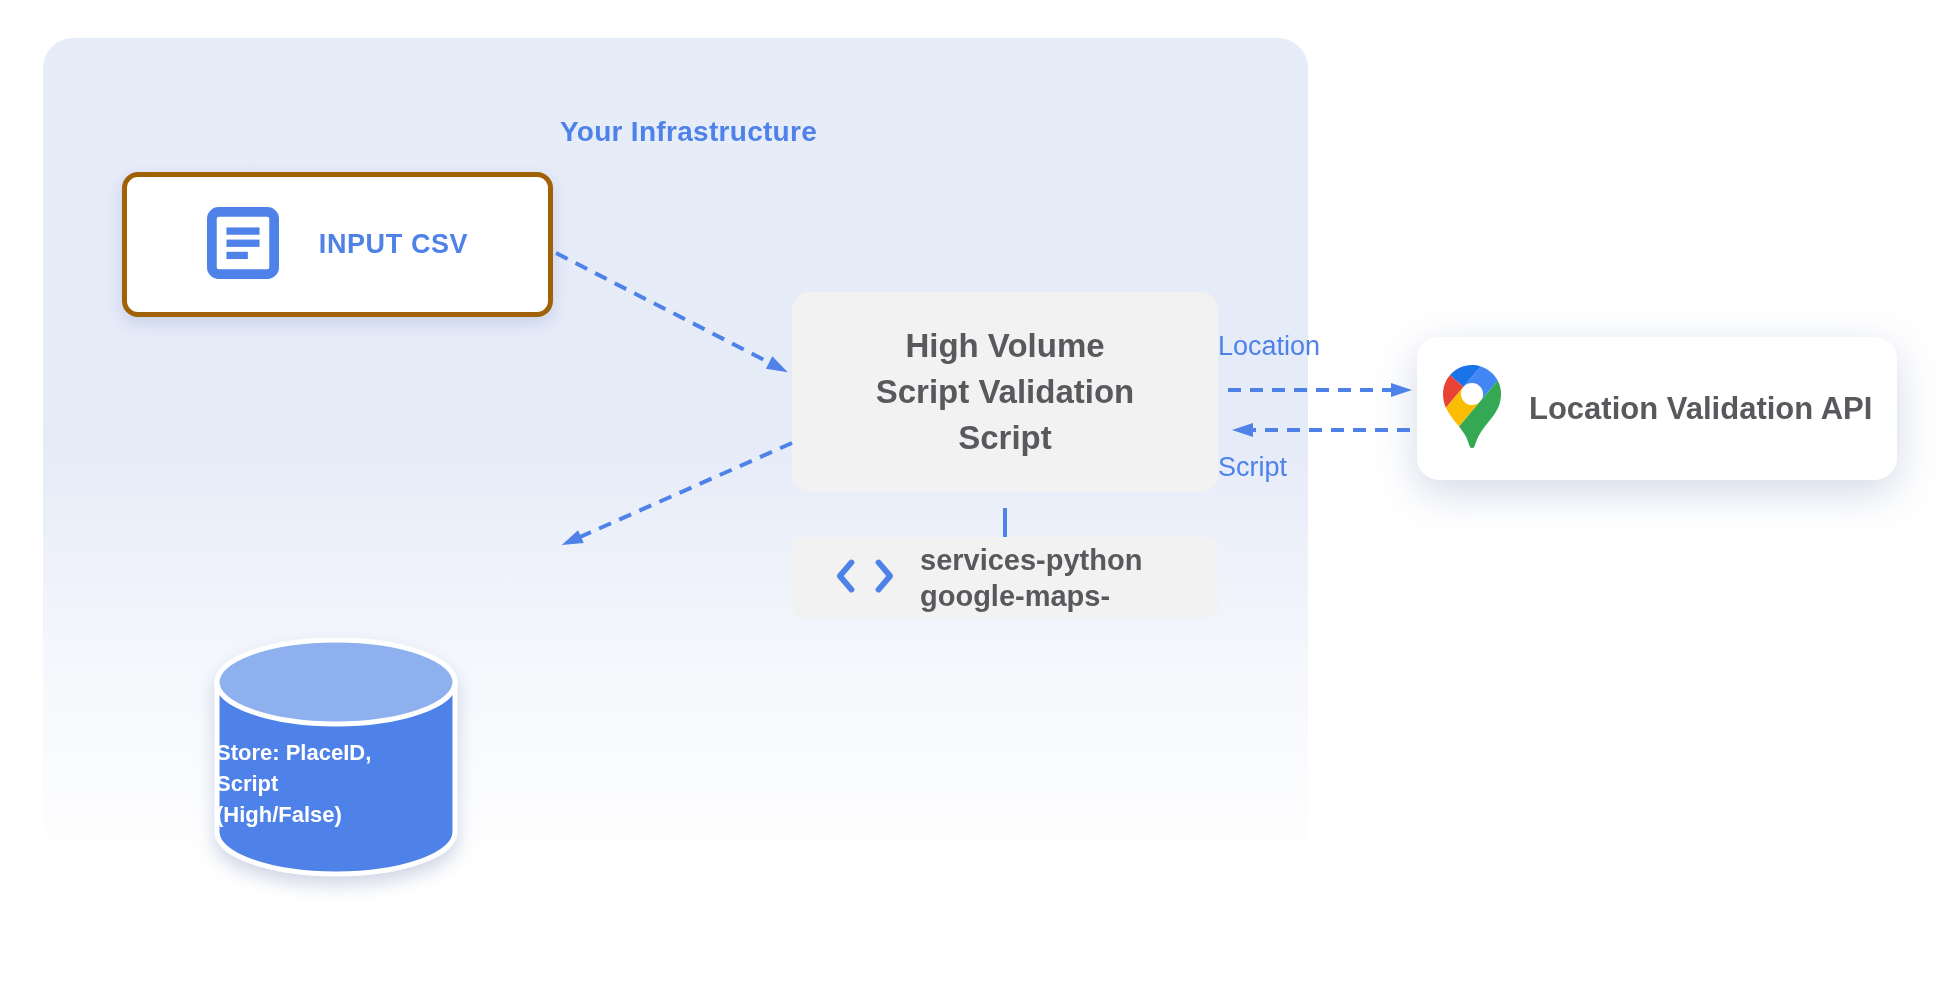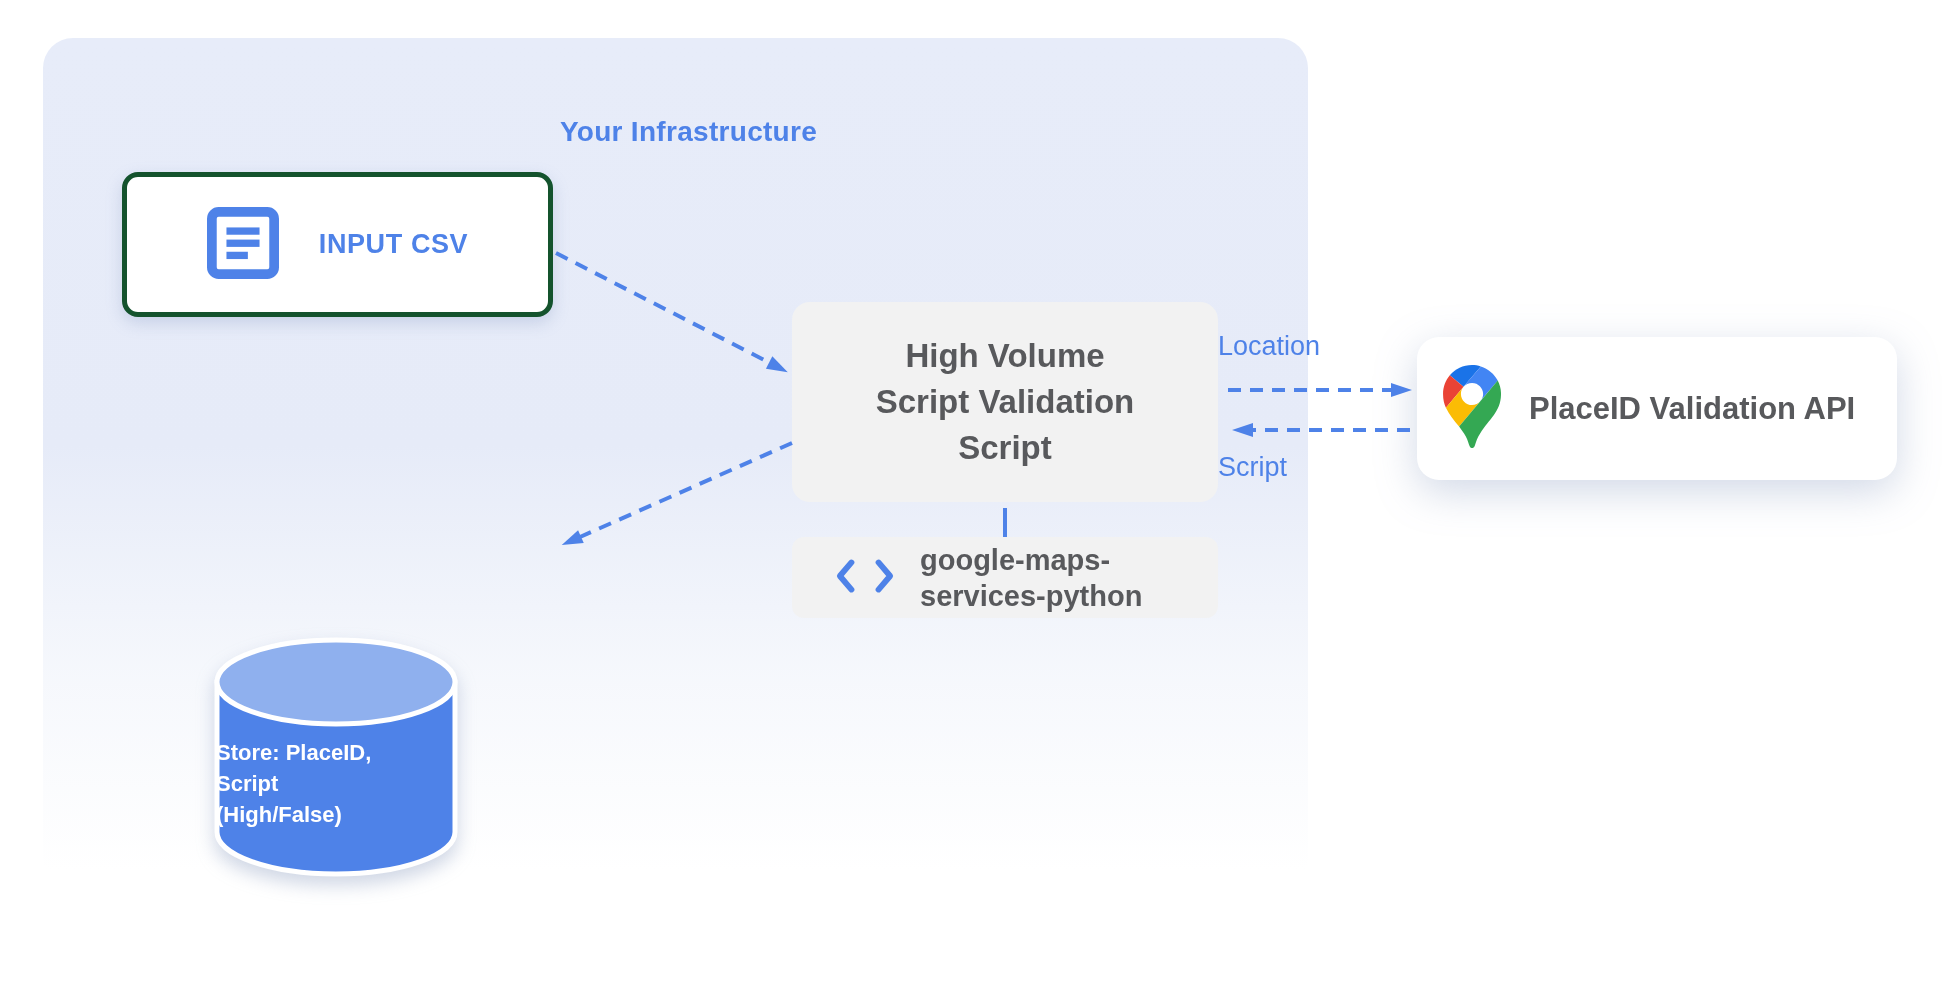--- a/index.html
+++ b/index.html
@@ -17,34 +17,34 @@
     position:absolute;left:0;top:78px;width:100%;text-align:center;
     color:#4E82E8;font-size:28px;font-weight:700;letter-spacing:0.3px;padding-left:13px;
   }
   .node{position:absolute;box-sizing:border-box;display:flex;align-items:center;}
   
   .csv{
     left:122px;width:431px;height:145px;border-radius:16px;
     justify-content:center;gap:40px;
     box-shadow:0 6px 16px rgba(120,140,185,0.28);
   }
-  .csv-input{top:172px;background:#ffffff;border:5px solid #14532d;}
+  .csv-input{top:172px;background:#ffffff;border:5px solid #a16207;}
   .csv-output{top:472px;background:#4E82E8;border:5px solid #ffffff;}
   .csv-label{font-size:27px;font-weight:700;letter-spacing:0.6px;}
   .csv-input .csv-label{color:#4E82E8;}
   .csv-output .csv-label{color:#ffffff;}
   
   .cyl-svg{position:absolute;left:200px;top:627px;filter:drop-shadow(0 9px 9px rgba(120,140,180,0.35));}
   .cyl-text{
     position:absolute;left:216px;top:737px;width:240px;text-align:left;
     color:#ffffff;font-size:22px;font-weight:700;line-height:31px;
   }
   
   .script-box{
-    left:792px;top:302px;width:426px;height:200px;background:#F2F2F2;border-radius:18px;
+    left:792px;top:292px;width:426px;height:200px;background:#F2F2F2;border-radius:18px;
     flex-direction:column;justify-content:center;
     color:#58595C;font-size:33px;font-weight:700;line-height:46px;text-align:center;
   }
   
   .connector{position:absolute;left:1003px;top:508px;width:4px;height:31px;background:#4E82E8;}
   
   .library-box{
     left:792px;top:537px;width:426px;height:81px;background:#F2F2F2;border-radius:12px;
     padding-left:44px;
   }
@@ -109,36 +109,36 @@
   <div class="connector"></div>
 
   <div class="node library-box">
     <span>
       <svg width="58" height="36" viewBox="0 0 60 36">
         <polyline points="16,4 4,18 16,32" fill="none" stroke="#4E82E8" stroke-width="6" stroke-linecap="round" stroke-linejoin="round"></polyline>
         <polyline points="44,4 56,18 44,32" fill="none" stroke="#4E82E8" stroke-width="6" stroke-linecap="round" stroke-linejoin="round"></polyline>
       </svg>
     </span>
     <div class="library-text">
+      <div>services-python</div>
       <div>google-maps-</div>
-      <div>services-python</div>
     </div>
   </div>
 
   <div class="node api-box">
     <span>
       <svg width="58" height="83" viewBox="0 0 92.3 132.3">
         <path fill="#1A73E8" d="M60.2 2.2C55.8.8 51 0 46.1 0 32 0 19.3 6.4 10.8 16.5l21.8 18.3L60.2 2.2z"></path>
         <path fill="#EA4335" d="M10.8 16.5C4.1 24.5 0 34.9 0 46.1c0 8.7 1.7 15.7 4.6 22l28-33.3-21.8-18.3z"></path>
         <path fill="#4285F4" d="M46.2 28.5c9.8 0 17.7 7.9 17.7 17.7 0 4.3-1.6 8.3-4.2 11.4 0 0 13.9-16.6 27.5-32.7-5.6-10.8-15.3-19-27-22.7L32.6 34.8c3.3-3.8 8.1-6.3 13.6-6.3z"></path>
         <path fill="#FBBC04" d="M46.2 63.8c-9.8 0-17.7-7.9-17.7-17.7 0-4.3 1.5-8.3 4.1-11.3l-28 33.3c4.8 10.6 12.8 20 21 29.9l34.1-40.5c-3.3 3.9-8.1 6.3-13.5 6.3z"></path>
         <path fill="#34A853" d="M59.1 109.2c15.4-24.1 33.3-35 33.3-63 0-7.7-1.9-14.9-5.2-21.3L25.6 98c2.6 3.4 5.3 7.3 7.9 11.3 9.4 14.5 6.8 23.1 12.8 23.1s3.4-8.7 12.8-23.2z"></path>
       </svg>
     </span>
-    <span class="api-label">PlaceID Validation API</span>
+    <span class="api-label">Location Validation API</span>
   </div>
 
   <div class="flow-label location">Location</div>
   <div class="flow-label placeid">Script</div>
 
   <svg class="arrows" width="1954" height="988" viewBox="0 0 1954 988">
     <defs>
       <marker id="ah" markerUnits="userSpaceOnUse" markerWidth="24" markerHeight="18" refX="2" refY="8" orient="auto">
         <path d="M1,1 L22,8 L1,15 Z" fill="#4E82E8"></path>
       </marker>

